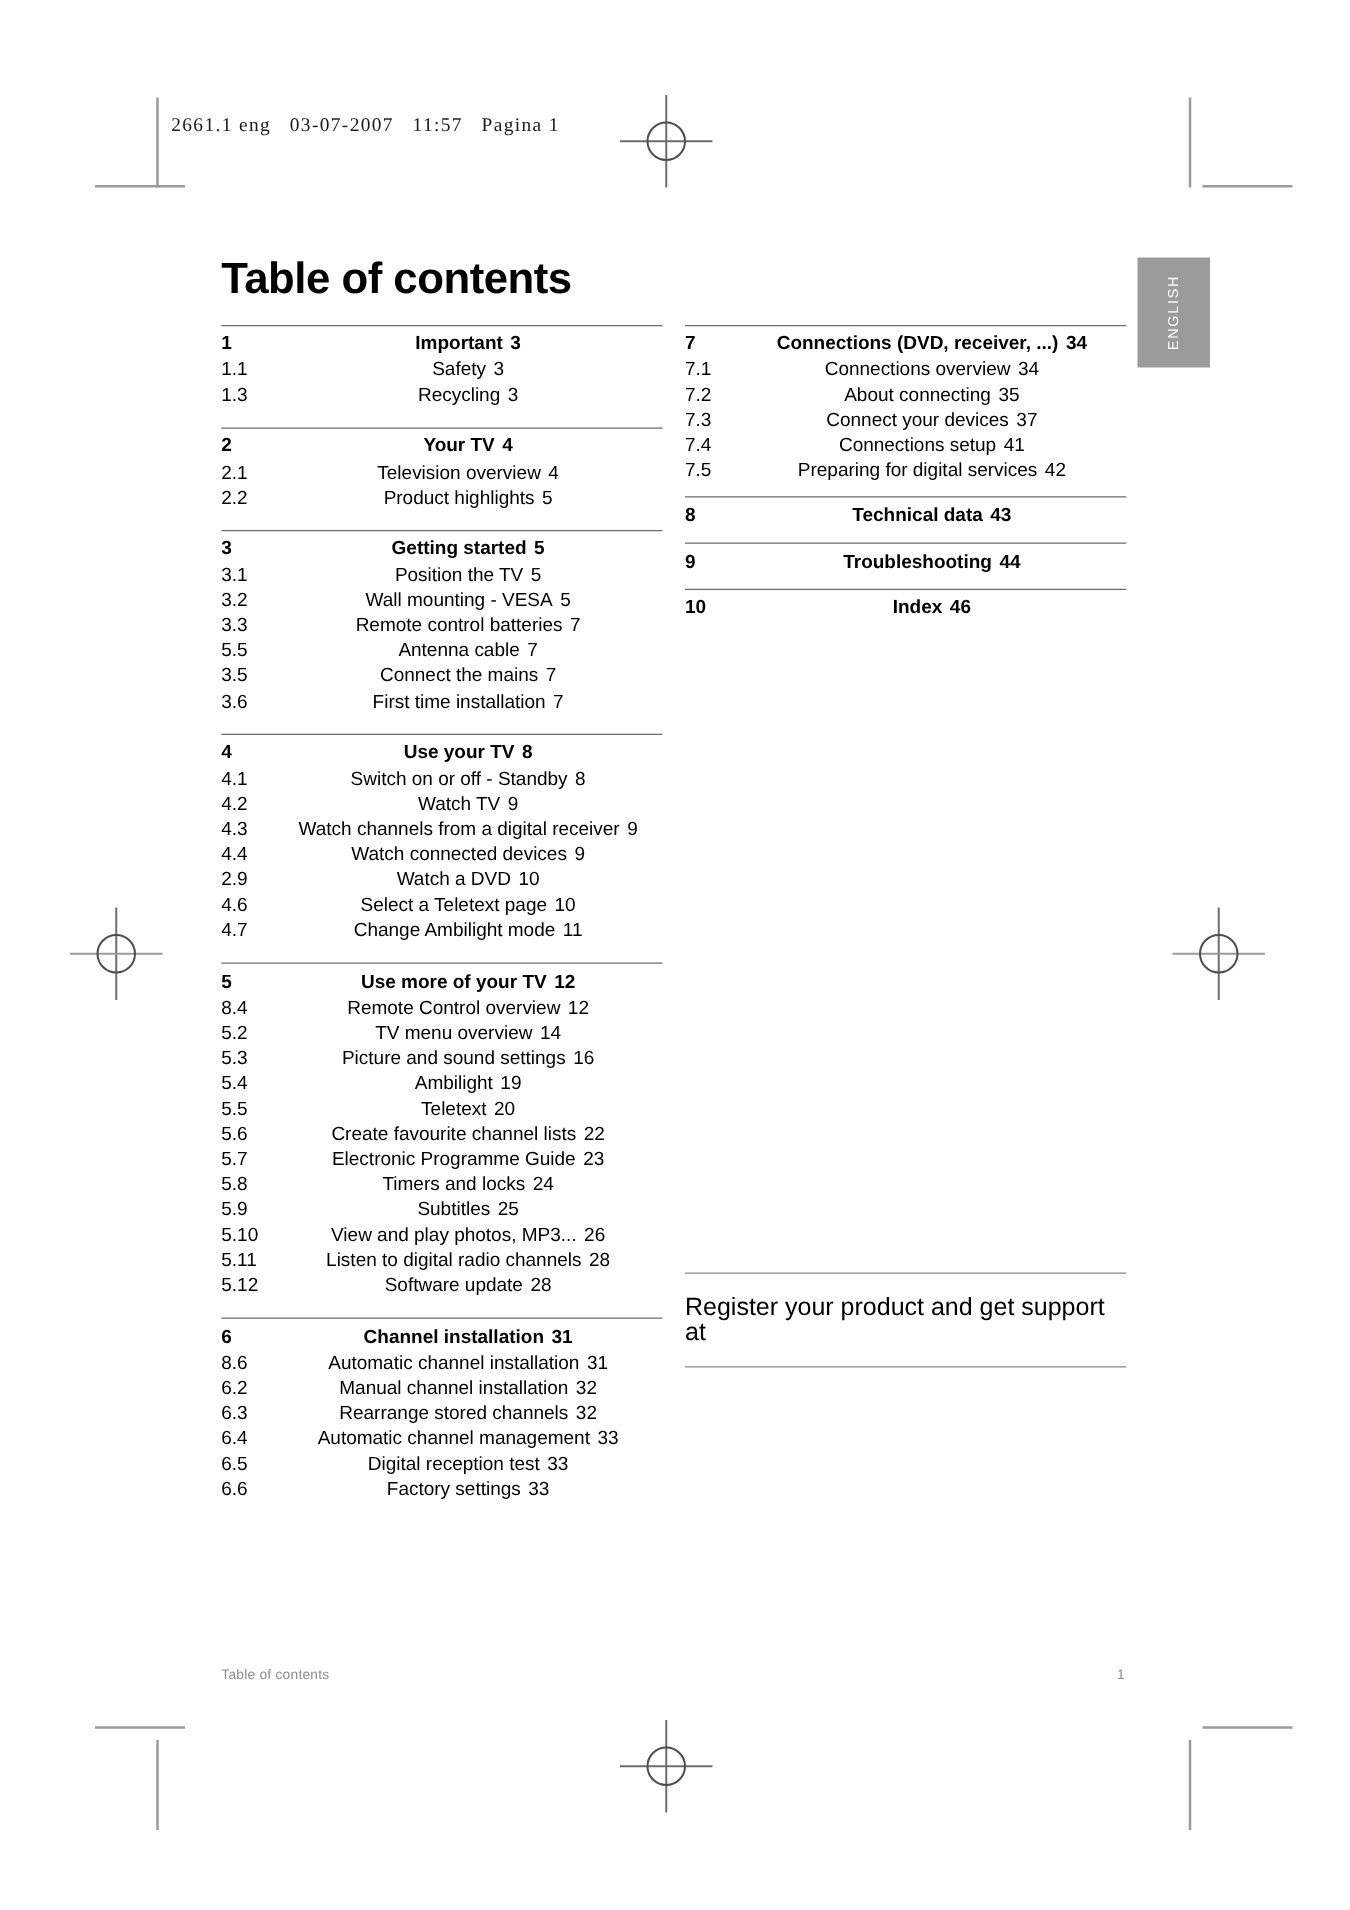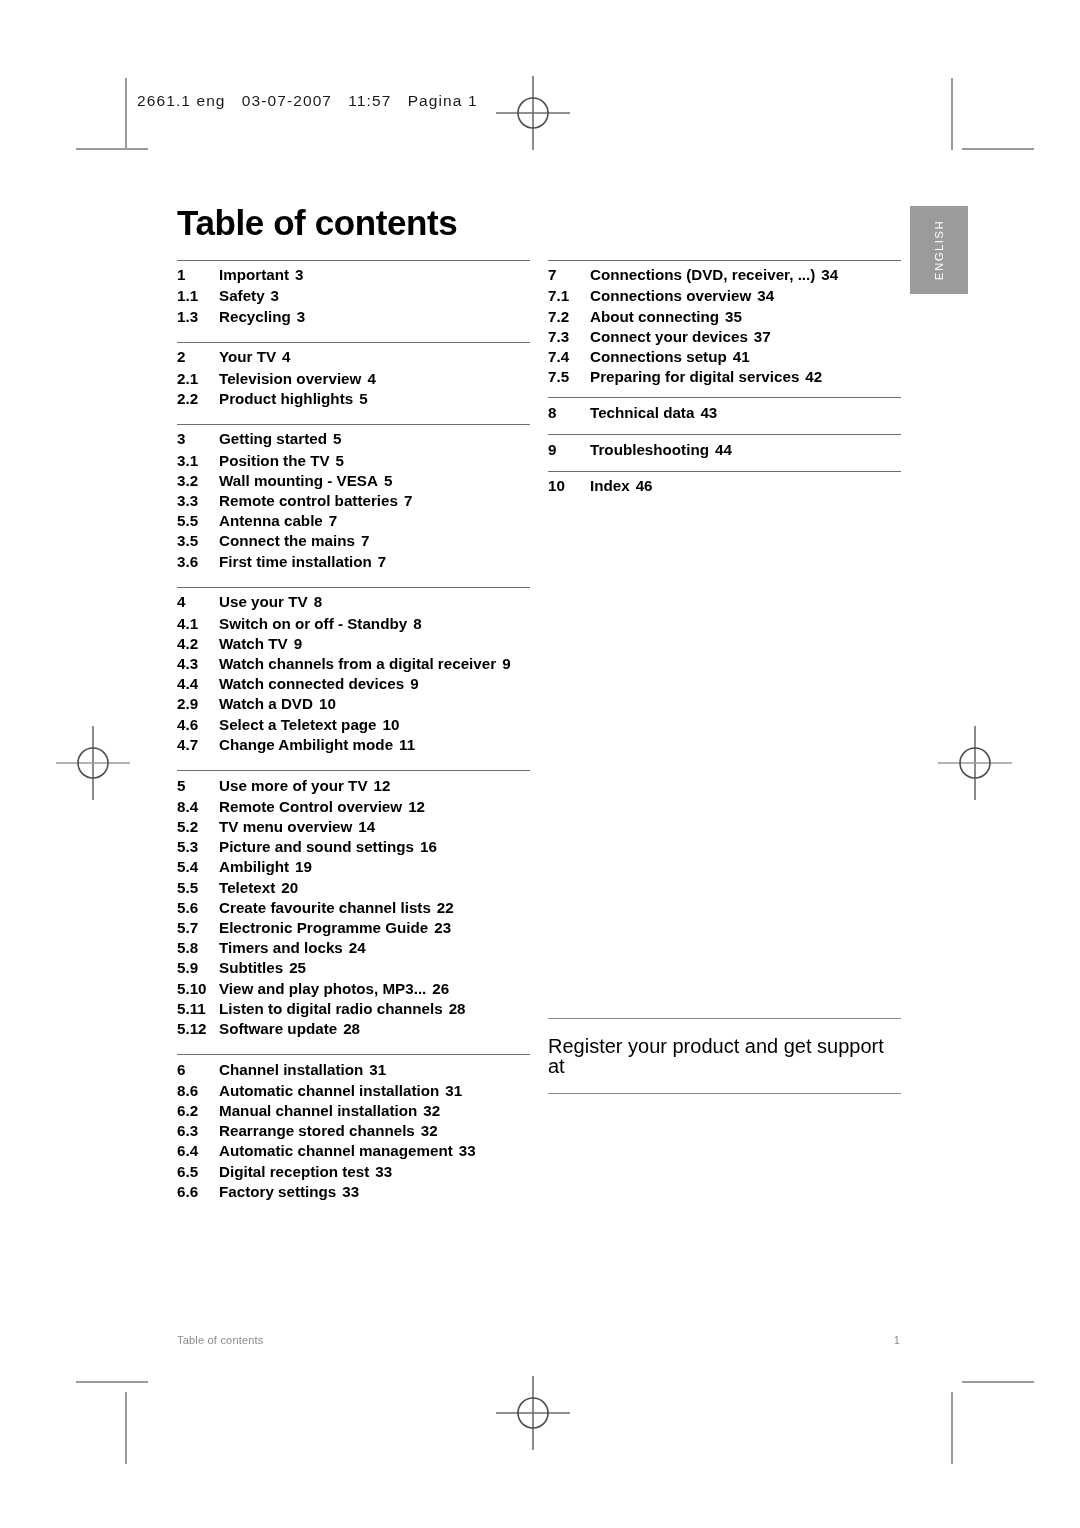--- a/index.html
+++ b/index.html
@@ -31,21 +31,21 @@
     position: absolute;
     width: 90px;
     height: 90px;
   }
 
   
   .slug {
     position: absolute;
     left: 137px;
     top: 92px;
-    font-family: Liberation Sans, sans-serif;
+    font-family: Liberation Serif, serif;
     font-size: 15.5px;
     letter-spacing: 1.1px;
     color: #1a1a1a;
     white-space: pre;
   }
 
   
   .lang-tab {
     position: absolute;
     left: 910px;
@@ -105,31 +105,31 @@
   .row {
     display: flex;
     align-items: baseline;
     line-height: 20.2px;
     font-size: 15.2px;
   }
   .row .num {
     flex: 0 0 42px;
     white-space: nowrap;
   }
-  .row .txt { flex: 1 1 auto; }
+  .row .txt { flex: 1 1 auto; text-align: center; }
   .row .pg { padding-left: 6px; }
 
   .row.head {
     font-weight: bold;
     font-size: 15.2px;
     padding-top: 4.5px;
     padding-bottom: 1px;
   }
   .row.head .num { flex: 0 0 42px; }
-  .row.sub { font-weight: bold; }
+  .row.sub { font-weight: normal; }
 
   .gap-after { height: 15px; }
   .gap-small { height: 10px; }
 
   .register {
     font-size: 20px;
     line-height: 20.2px;
     padding-top: 17px;
     padding-bottom: 17px;
   }

